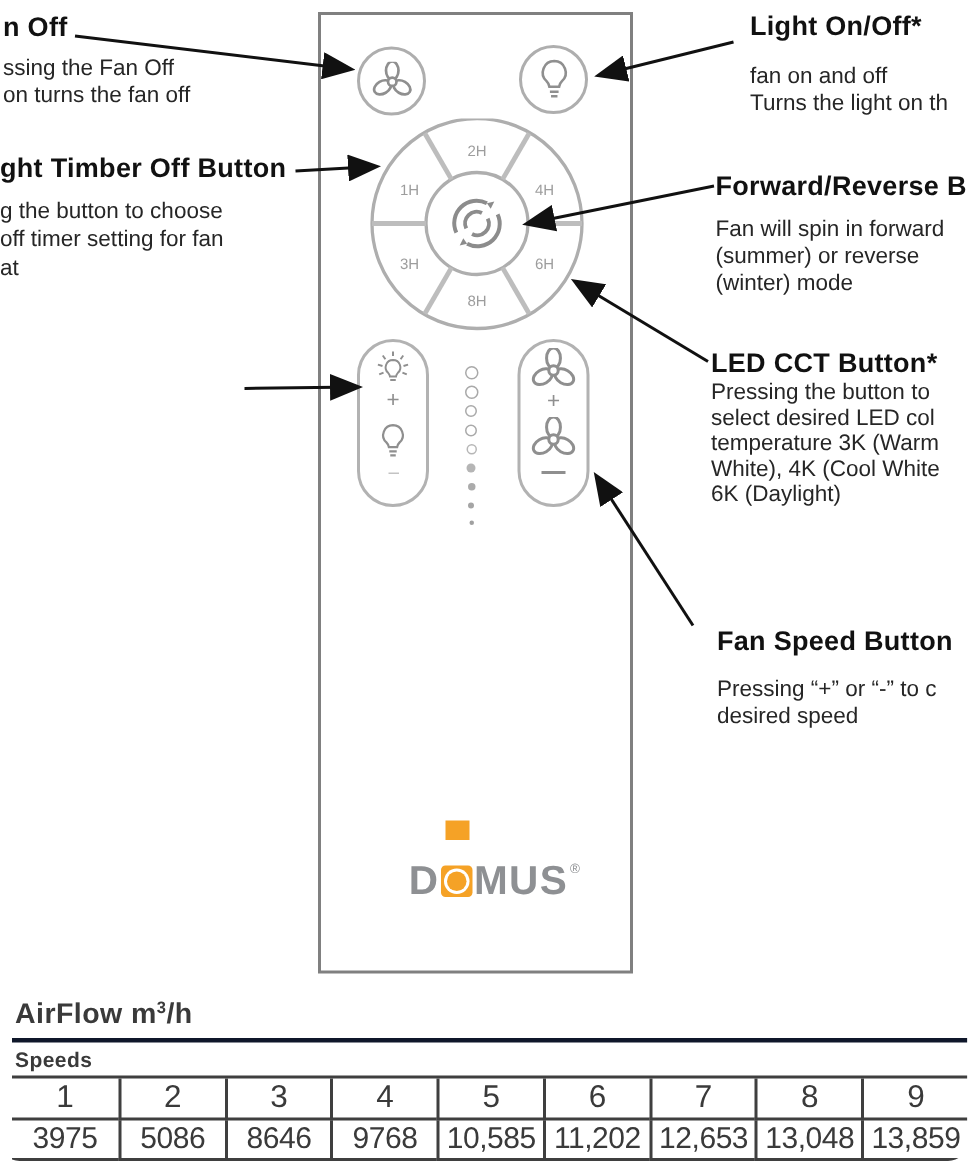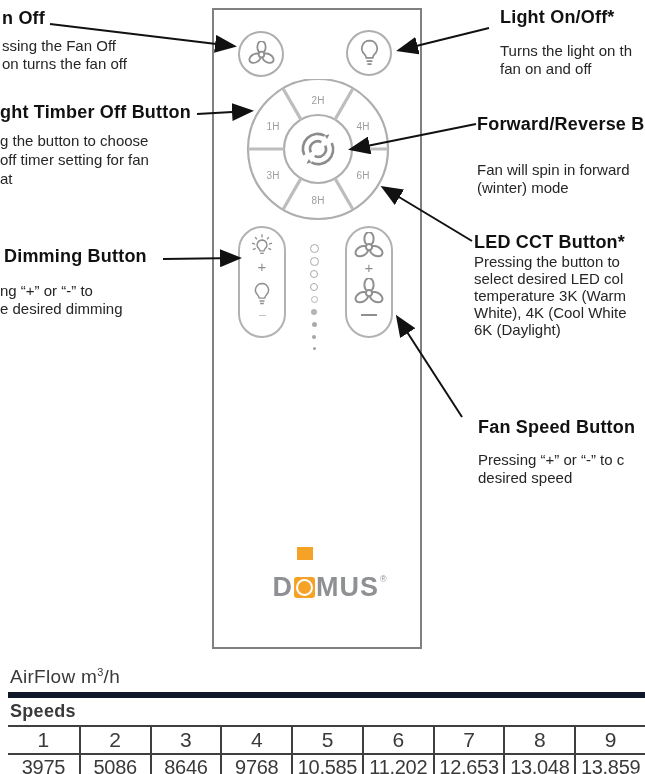--- a/index.html
+++ b/index.html
@@ -34,24 +34,24 @@
   
   .logo-accent{position:absolute;left:297px;top:547px;width:16px;height:13px;}
   .logo{position:absolute;left:270px;top:572px;width:120px;display:flex;align-items:center;
         justify-content:center;font-weight:bold;font-size:27px;letter-spacing:1px;color:#8e9093;}
   .logo .oglyph{position:relative;width:21px;height:21px;margin:0 1px;border-radius:3px;}
   .logo .oglyph .ring{position:absolute;left:2px;top:2px;width:17px;height:17px;border-radius:50%;background:#fff;}
   .logo .oglyph .core{position:absolute;left:4px;top:4px;width:13px;height:13px;border-radius:50%;}
   .logo sup{font-size:9px;font-weight:normal;margin-left:1px;align-self:flex-start;margin-top:2px;}
   
   .af{position:absolute;left:8px;top:664px;width:637px;color:#3a3a3a;}
-  .af .t-title{font-size:19px;font-weight:normal;letter-spacing:.3px;padding:2px 0 4px 2px;
-               border-bottom:6px solid #0f172a;}
+  .af .t-title{font-size:19px;font-weight:bold;letter-spacing:.3px;padding:2px 0 4px 2px;
+               border-bottom:3px solid #0f172a;}
   .af .t-title sup{font-size:11px;}
-  .af .t-speeds{font-size:18px;font-weight:bold;letter-spacing:.3px;padding:3px 0 3px 2px;
+  .af .t-speeds{font-size:14px;font-weight:bold;letter-spacing:.3px;padding:3px 0 3px 2px;
                 border-bottom:2px solid #3f3f3f;}
   .af .grid{display:grid;grid-template-columns:repeat(9,1fr);}
   .af .cell{text-align:center;border-left:2px solid #3f3f3f;padding:1px 0;}
   .af .cell.first{border-left:none;}
   .af .row-speed .cell{font-size:21px;border-bottom:2px solid #3f3f3f;}
   .af .row-flow .cell{font-size:20px;border-bottom:2px solid #3f3f3f;letter-spacing:-0.3px;}
   
   .overlay{position:absolute;left:0;top:0;pointer-events:none;}
   .dial-svg{position:absolute;left:243px;top:79px;}
   .dial-label{font-size:10px;fill:#9d9d9d;font-family:"Liberation Sans",sans-serif;}
@@ -116,40 +116,34 @@
 
   <div class="ann" style="left:0px;top:102px">
     <h3>ght Timber Off Button</h3>
     <div class="body" style="margin-top:8px;line-height:19px">
       <div>g the button to choose</div>
       <div>off timer setting for fan</div>
       <div>at</div>
     </div>
   </div>
 
-  <div class="ann" style="left:4px;top:246px">
-    <h3>Dimming Button</h3>
-    <div class="body" style="margin-top:15px;margin-left:-4px">
-      <div>ng “+” or “-” to</div>
-      <div>e desired dimming</div>
-    </div>
-  </div>
 
   <div class="ann" style="left:500px;top:7px">
     <h3>Light On/Off*</h3>
     <div class="body" style="margin-top:14px">
+      <div>fan on and off</div>
       <div>Turns the light on th</div>
-      <div>fan on and off</div>
     </div>
   </div>
 
   <div class="ann" style="left:477px;top:114px">
     <h3>Forward/Reverse B</h3>
-    <div class="body" style="margin-top:26px">
+    <div class="body" style="margin-top:9px">
       <div>Fan will spin in forward</div>
+      <div>(summer) or reverse</div>
       <div>(winter) mode</div>
     </div>
   </div>
 
   <div class="ann" style="left:474px;top:232px">
     <h3>LED CCT Button*</h3>
     <div class="body" style="margin-top:0;line-height:17px">
       <div>Pressing the button to</div>
       <div>select desired LED col</div>
       <div>temperature 3K (Warm</div>

